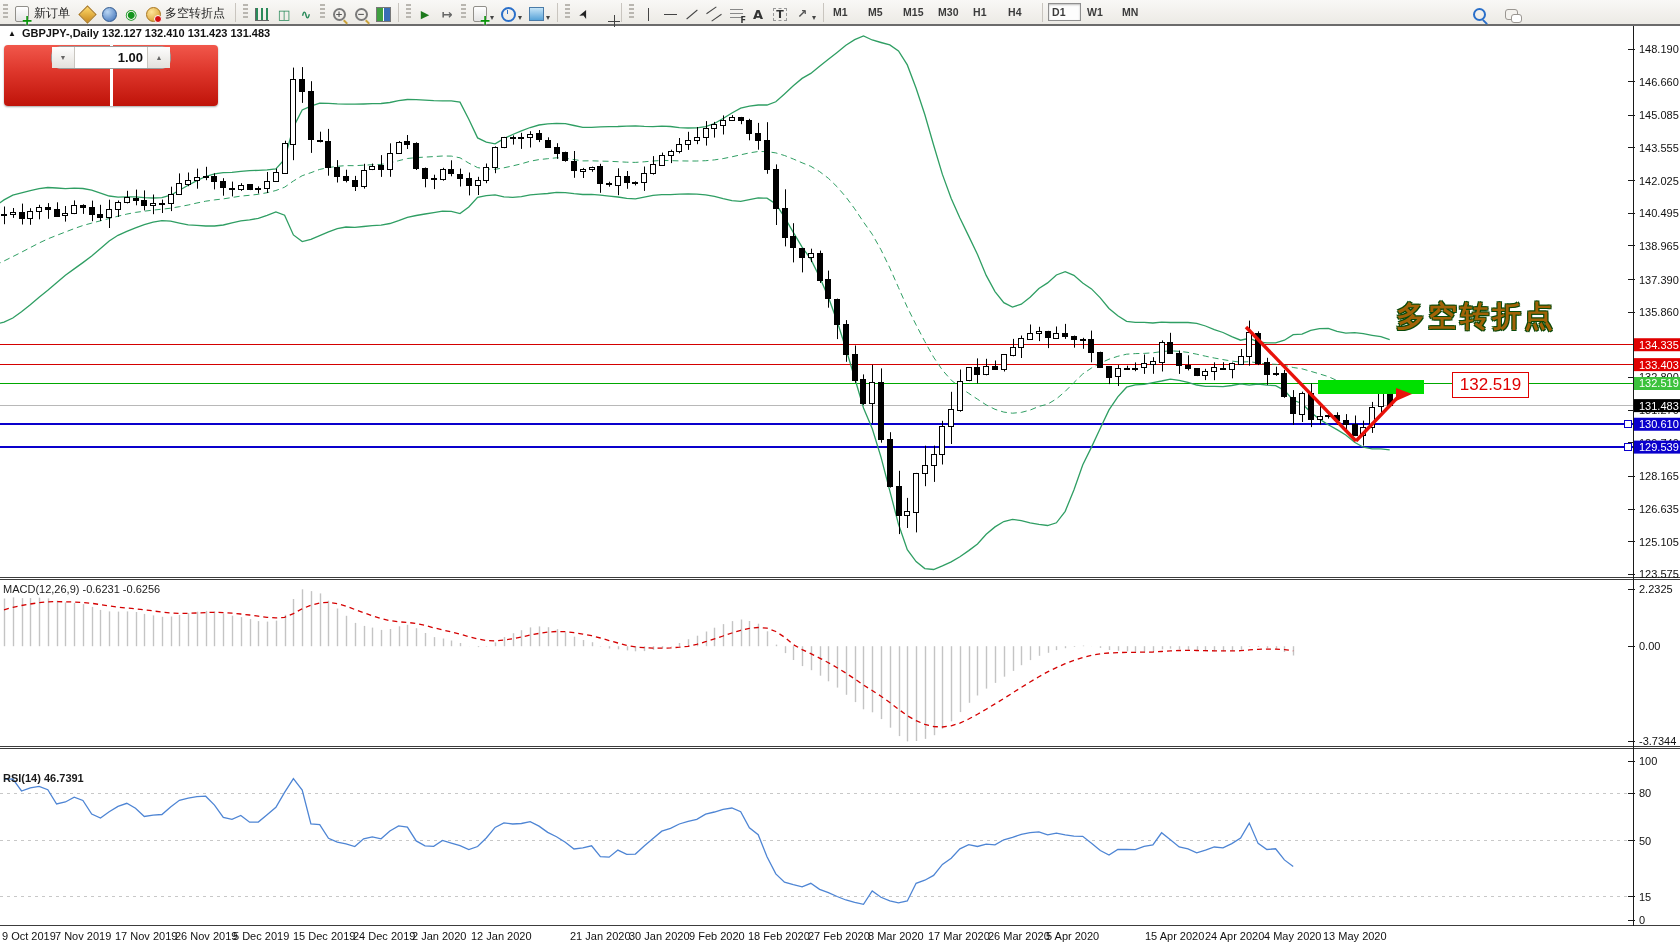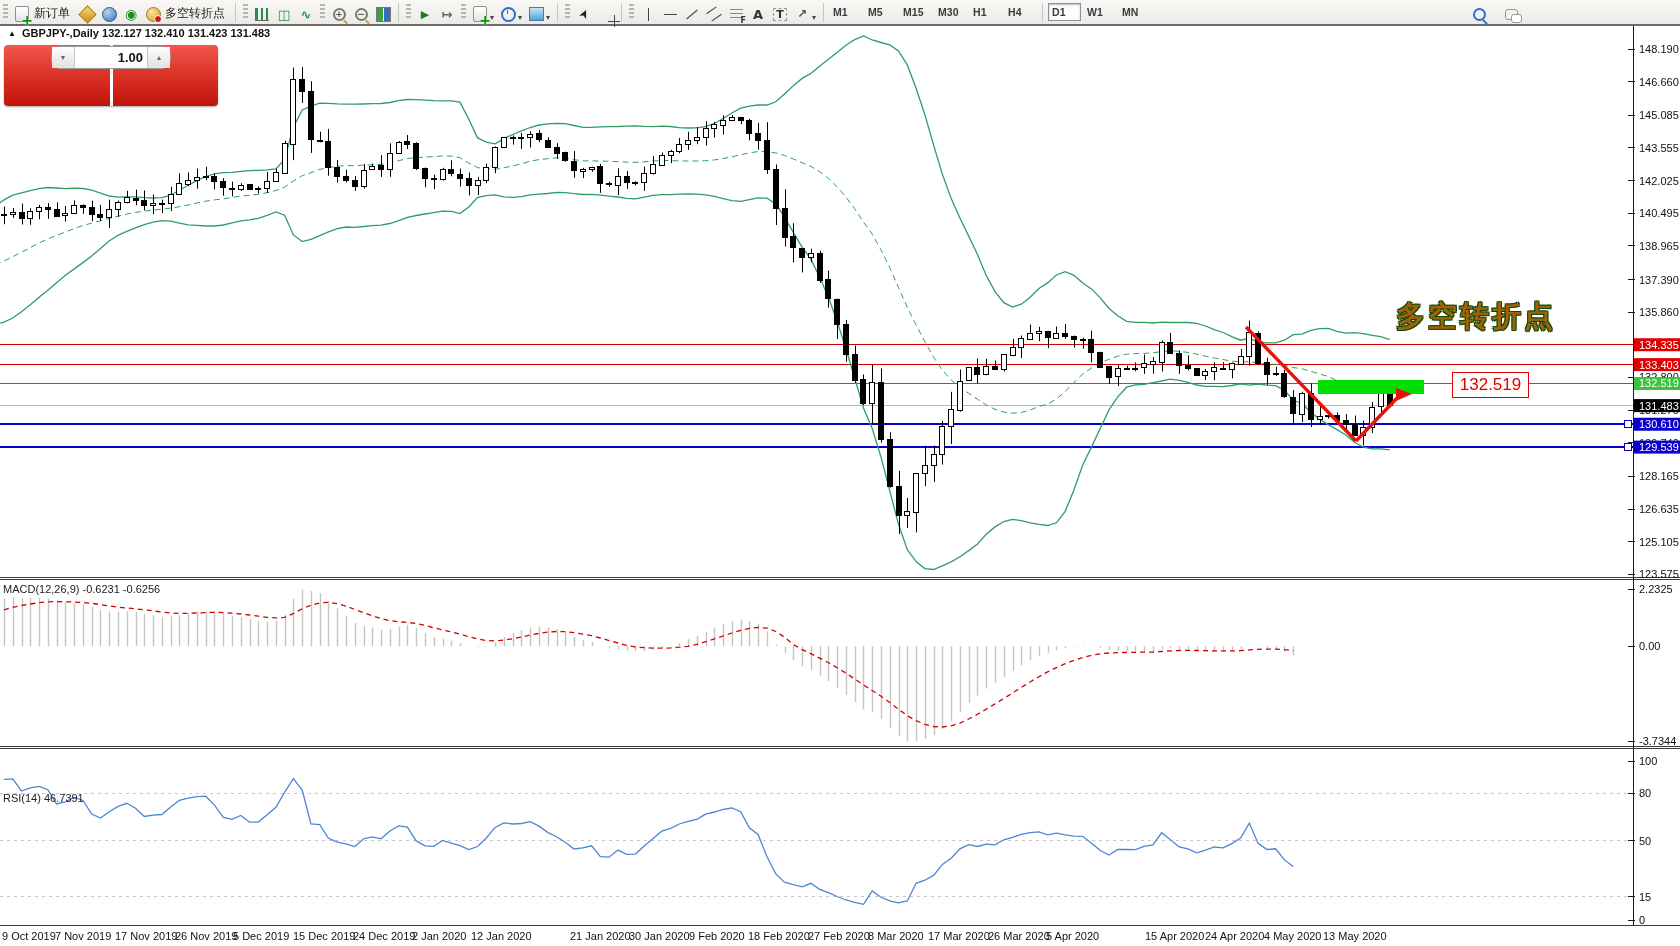--- a/index.html
+++ b/index.html
@@ -75,21 +75,21 @@
   .tp-small{font:700 15px "Liberation Sans",sans-serif;position:relative;top:-4px;}
   .tp-big{font:700 40px/0.85 "Liberation Sans",sans-serif;letter-spacing:-1px;}
   .tp-sup{font:700 15px "Liberation Sans",sans-serif;position:relative;top:-15px;}
   #vol-spinner{position:absolute;left:47px;top:1px;width:118px;height:21px;z-index:7;background:#fff;
     border:1px solid #9a9a9a;border-radius:10px;display:flex;align-items:stretch;}
   #vol-spinner button{width:23px;border:none;background:linear-gradient(#fdfdfd,#e3e1dc);border-right:1px solid #c9c6c0;font-size:7px;color:#666;padding:0;}
   #vol-spinner button:last-child{border-right:none;border-left:1px solid #c9c6c0;}
   #vol-input{flex:1;border:none;outline:none;text-align:right;font:700 13px "Liberation Sans",sans-serif;color:#111;padding:0 4px;min-width:0;}
   
   .panel-label{position:absolute;z-index:4;font:11px "Liberation Sans",sans-serif;color:#1b1b1b;left:3px;}
-  #macd-label{top:583px;} #rsi-label{top:792px;}
+  #macd-label{top:583px;} #rsi-label{top:772px;font-weight:bold;}
   
   #turning-point{position:absolute;left:1396px;top:302px;z-index:4;font:700 29px/1 "DejaVu Sans",sans-serif;
     color:#a16207;letter-spacing:3px;text-shadow:-1px -1px 0 #0a4a0a,1px -1px 0 #0a4a0a,-1px 1px 0 #0a4a0a,1px 1px 0 #0a4a0a;}
   #price-tag{position:absolute;left:1452px;top:372px;width:75px;height:24px;z-index:4;background:#fff;
     border:1.5px solid #e00000;color:#e00000;font:400 17px/24px "Liberation Sans",sans-serif;text-align:center;}
 </style>
 </head>
 <body>
 <div id="stage">
 

